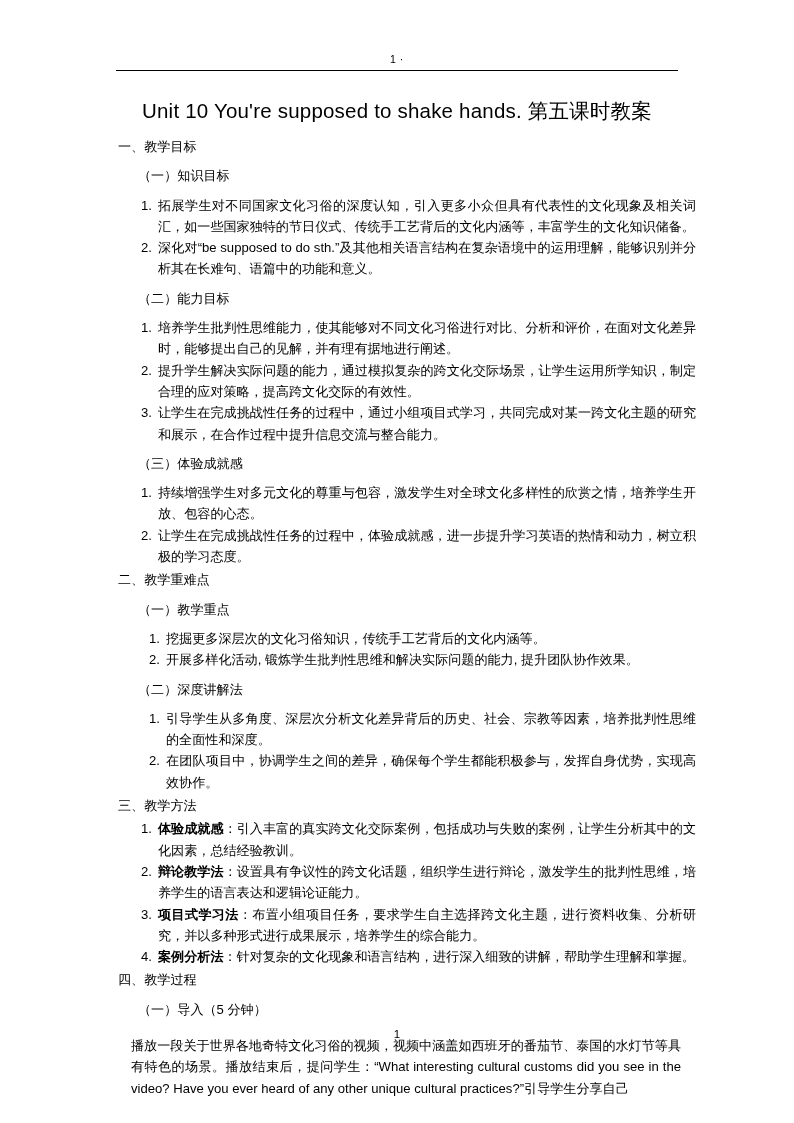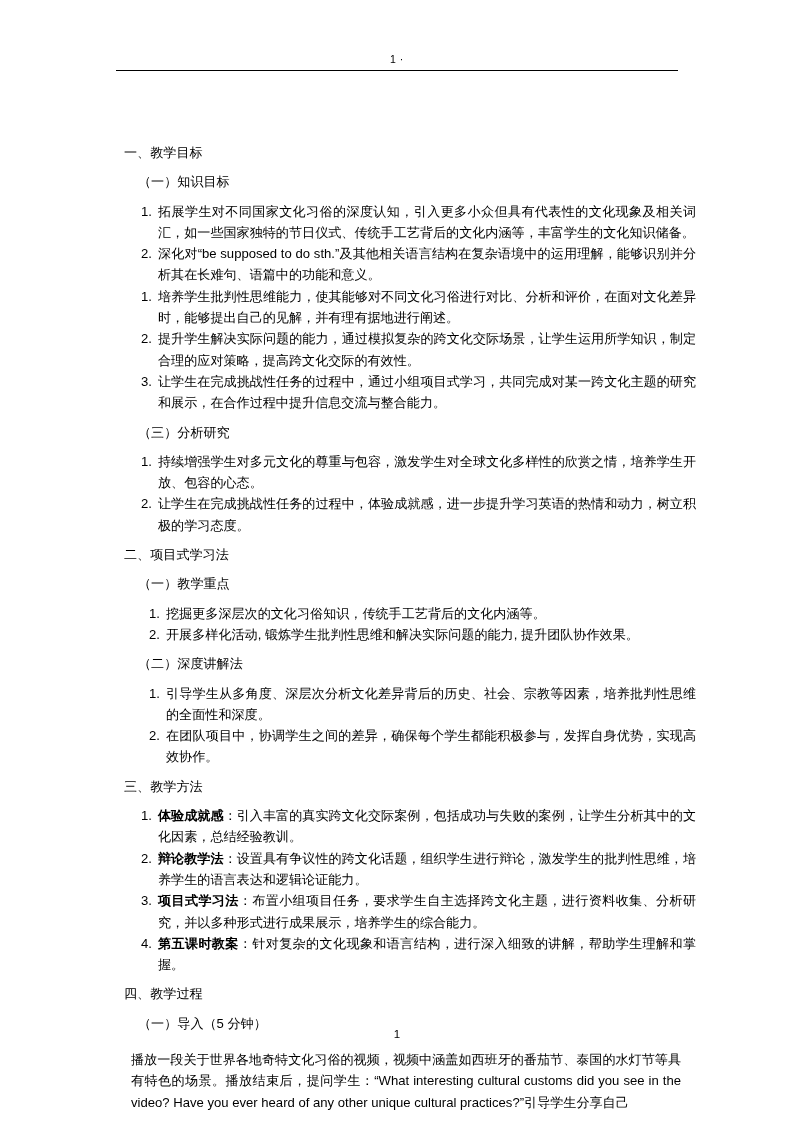--- a/index.html
+++ b/index.html
@@ -63,21 +63,21 @@
     position: absolute;
     top: 134px;
     left: 116px;
     width: 580px;
     font-size: 13.1px;
     line-height: 21.3px;
   }
 
   
   .h1line {
-    margin: 8px;
+    margin: 2px;
     padding: 0;
   }
   
   .h2line {
     margin: 8px;
     padding-left: 14px;
   }
   
   .para {
     margin: 15px;
@@ -130,65 +130,67 @@
 </head>
 <body>
 
 <div class="page">
 
   <div class="page-header">
     <div class="page-header-text">1 ·</div>
     <hr class="header-rule">
   </div>
 
+  <div class="doc-title">Unit 10 You're supposed to shake hands. 第五课时教案</div>
 
   <div class="body">
 
     <p class="h1line">一、教学目标</p>
 
     <p class="h2line">（一）知识目标</p>
     <ol class="num">
       <li>
         <span class="marker">1.</span>
         <span>拓展学生对不同国家文化习俗的深度认知，引入更多小众但具有代表性的文化现象及相关词汇，如一些国家独特的节日仪式、传统手工艺背后的文化内涵等，丰富学生的文化知识储备。</span>
       </li>
       <li>
         <span class="marker">2.</span>
         <span>深化对“be supposed to do sth.”及其他相关语言结构在复杂语境中的运用理解，能够识别并分析其在长难句、语篇中的功能和意义。</span>
       </li>
     </ol>
 
+    <p class="h2line">（二）能力目标</p>
     <ol class="num">
       <li>
         <span class="marker">1.</span>
         <span>培养学生批判性思维能力，使其能够对不同文化习俗进行对比、分析和评价，在面对文化差异时，能够提出自己的见解，并有理有据地进行阐述。</span>
       </li>
       <li>
         <span class="marker">2.</span>
         <span>提升学生解决实际问题的能力，通过模拟复杂的跨文化交际场景，让学生运用所学知识，制定合理的应对策略，提高跨文化交际的有效性。</span>
       </li>
       <li>
         <span class="marker">3.</span>
         <span>让学生在完成挑战性任务的过程中，通过小组项目式学习，共同完成对某一跨文化主题的研究和展示，在合作过程中提升信息交流与整合能力。</span>
       </li>
     </ol>
 
-    <p class="h2line">（三）分析研究</p>
+    <p class="h2line">（三）体验成就感</p>
     <ol class="num">
       <li>
         <span class="marker">1.</span>
         <span>持续增强学生对多元文化的尊重与包容，激发学生对全球文化多样性的欣赏之情，培养学生开放、包容的心态。</span>
       </li>
       <li>
         <span class="marker">2.</span>
         <span>让学生在完成挑战性任务的过程中，体验成就感，进一步提升学习英语的热情和动力，树立积极的学习态度。</span>
       </li>
     </ol>
 
-    <p class="h1line">二、项目式学习法</p>
+    <p class="h1line">二、教学重难点</p>
 
     <p class="h2line">（一）教学重点</p>
     <ol class="num deep">
       <li>
         <span class="marker">1.</span>
         <span>挖掘更多深层次的文化习俗知识，传统手工艺背后的文化内涵等。</span>
       </li>
       <li>
         <span class="marker">2.</span>
         <span>开展多样化活动, 锻炼学生批判性思维和解决实际问题的能力, 提升团队协作效果。</span>
@@ -216,21 +218,21 @@
       <li>
         <span class="marker">2.</span>
         <span class="bold">辩论教学法</span><span>：</span><span>设置具有争议性的跨文化话题，组织学生进行辩论，激发学生的批判性思维，培养学生的语言表达和逻辑论证能力。</span>
       </li>
       <li>
         <span class="marker">3.</span>
         <span class="bold">项目式学习法</span><span>：</span><span>布置小组项目任务，要求学生自主选择跨文化主题，进行资料收集、分析研究，并以多种形式进行成果展示，培养学生的综合能力。</span>
       </li>
       <li>
         <span class="marker">4.</span>
-        <span class="bold">第五课时教案</span><span>：</span><span>针对复杂的文化现象和语言结构，进行深入细致的讲解，帮助学生理解和掌握。</span>
+        <span class="bold">案例分析法</span><span>：</span><span>针对复杂的文化现象和语言结构，进行深入细致的讲解，帮助学生理解和掌握。</span>
       </li>
     </ol>
 
     <p class="h1line">四、教学过程</p>
     <p class="h2line">（一）导入（5 分钟）</p>
     <p class="para">播放一段关于世界各地奇特文化习俗的视频，视频中涵盖如西班牙的番茄节、泰国的水灯节等具有特色的场景。播放结束后，提问学生：“What interesting cultural customs did you see in the video? Have you ever heard of any other unique cultural practices?”引导学生分享自己</p>
 
   </div>
 
   <div class="page-footer">

